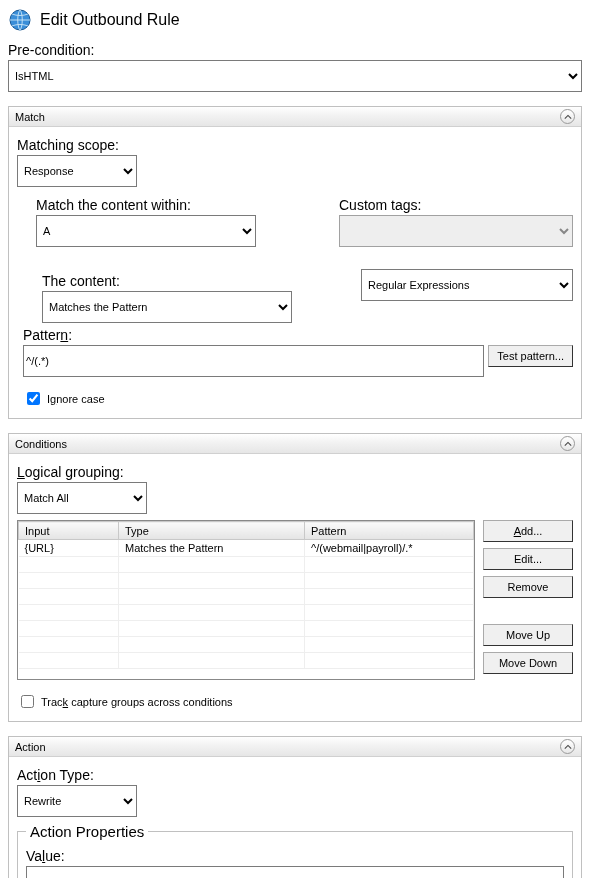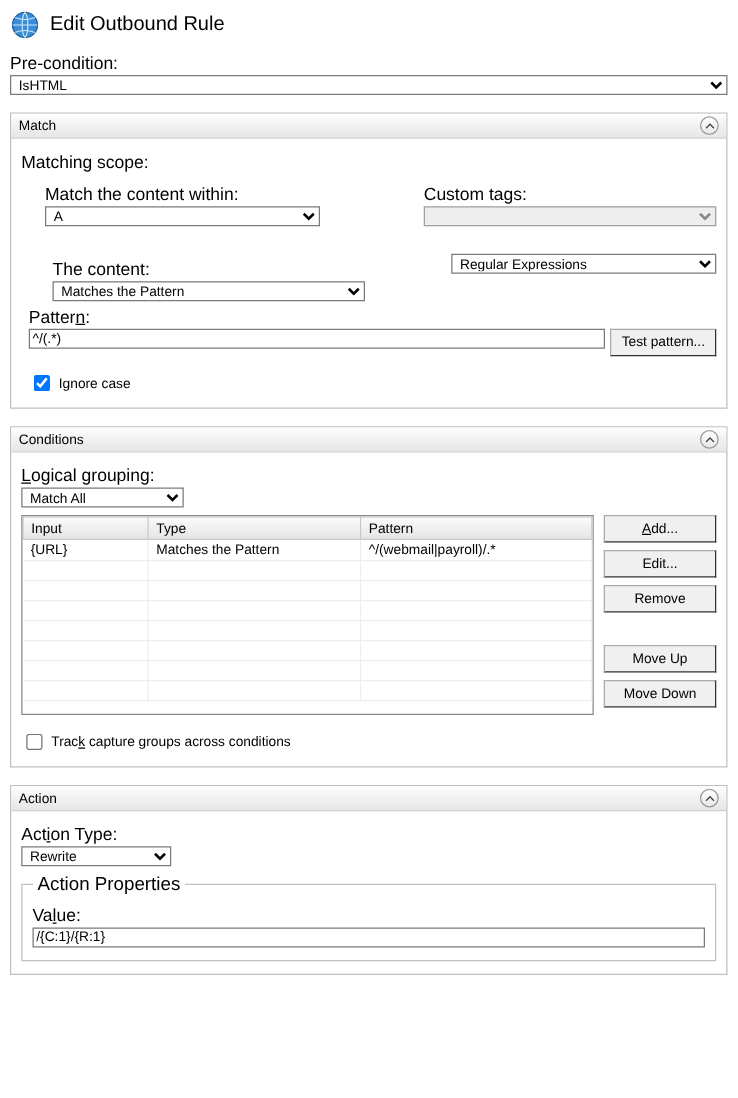--- a/index.html
+++ b/index.html
@@ -28,21 +28,21 @@
   }
   .field-label {
     font-size: 14px;
     margin: 4px 0 2px 0;
   }
   select, input[type="text"] {
     font-family: inherit;
     font-size: 11px;
     border: 1px solid #7a7a7a;
     background: #fff;
-    height: 16px;
+    height: 32px;
     padding: 1px 2px;
   }
   select.full, input.full { width: 100%; }
   .panel {
     border: 1px solid #c0c0c0;
     margin-top: 14px;
   }
   .panel-header {
     display: flex;
     align-items: center;
@@ -174,20 +174,23 @@
     <span class="collapse-btn">
       <svg viewBox="0 0 10 10">
           <path d="M1 7 L5 3 L9 7" stroke="#444" stroke-width="1.3" fill="none"></path>
         </svg>
     </span>
   </div>
   <div class="panel-body">
     <div class="field-label">
       <span>Matching scope:</span>
     </div>
+    <select style="width:120px">
+      <option>Response</option>
+    </select>
 
     <div class="row2" style="margin-top:6px">
       <div class="col">
         <div class="field-label">Match the content within:</div>
         <select style="width:220px">
           <option>A</option>
         </select>
       </div>
       <div class="col">
         <div class="field-label">Custom tags:</div>
@@ -246,21 +249,21 @@
     <select style="width:130px">
       <option>Match All</option>
     </select>
 
     <div class="cond-layout" style="margin-top:6px">
       <div class="cond-table-wrap">
         <table class="cond">
           <thead>
             <tr>
               <th style="width:100px">Input</th>
-              <th style="width:170px">Type</th>
+              <th style="width:186px">Type</th>
               <th>Pattern</th>
             </tr>
           </thead>
           <tbody>
             <tr>
               <td>{URL}</td>
               <td>Matches the Pattern</td>
               <td>^/(webmail|payroll)/.*</td>
             </tr>
             <tr>

